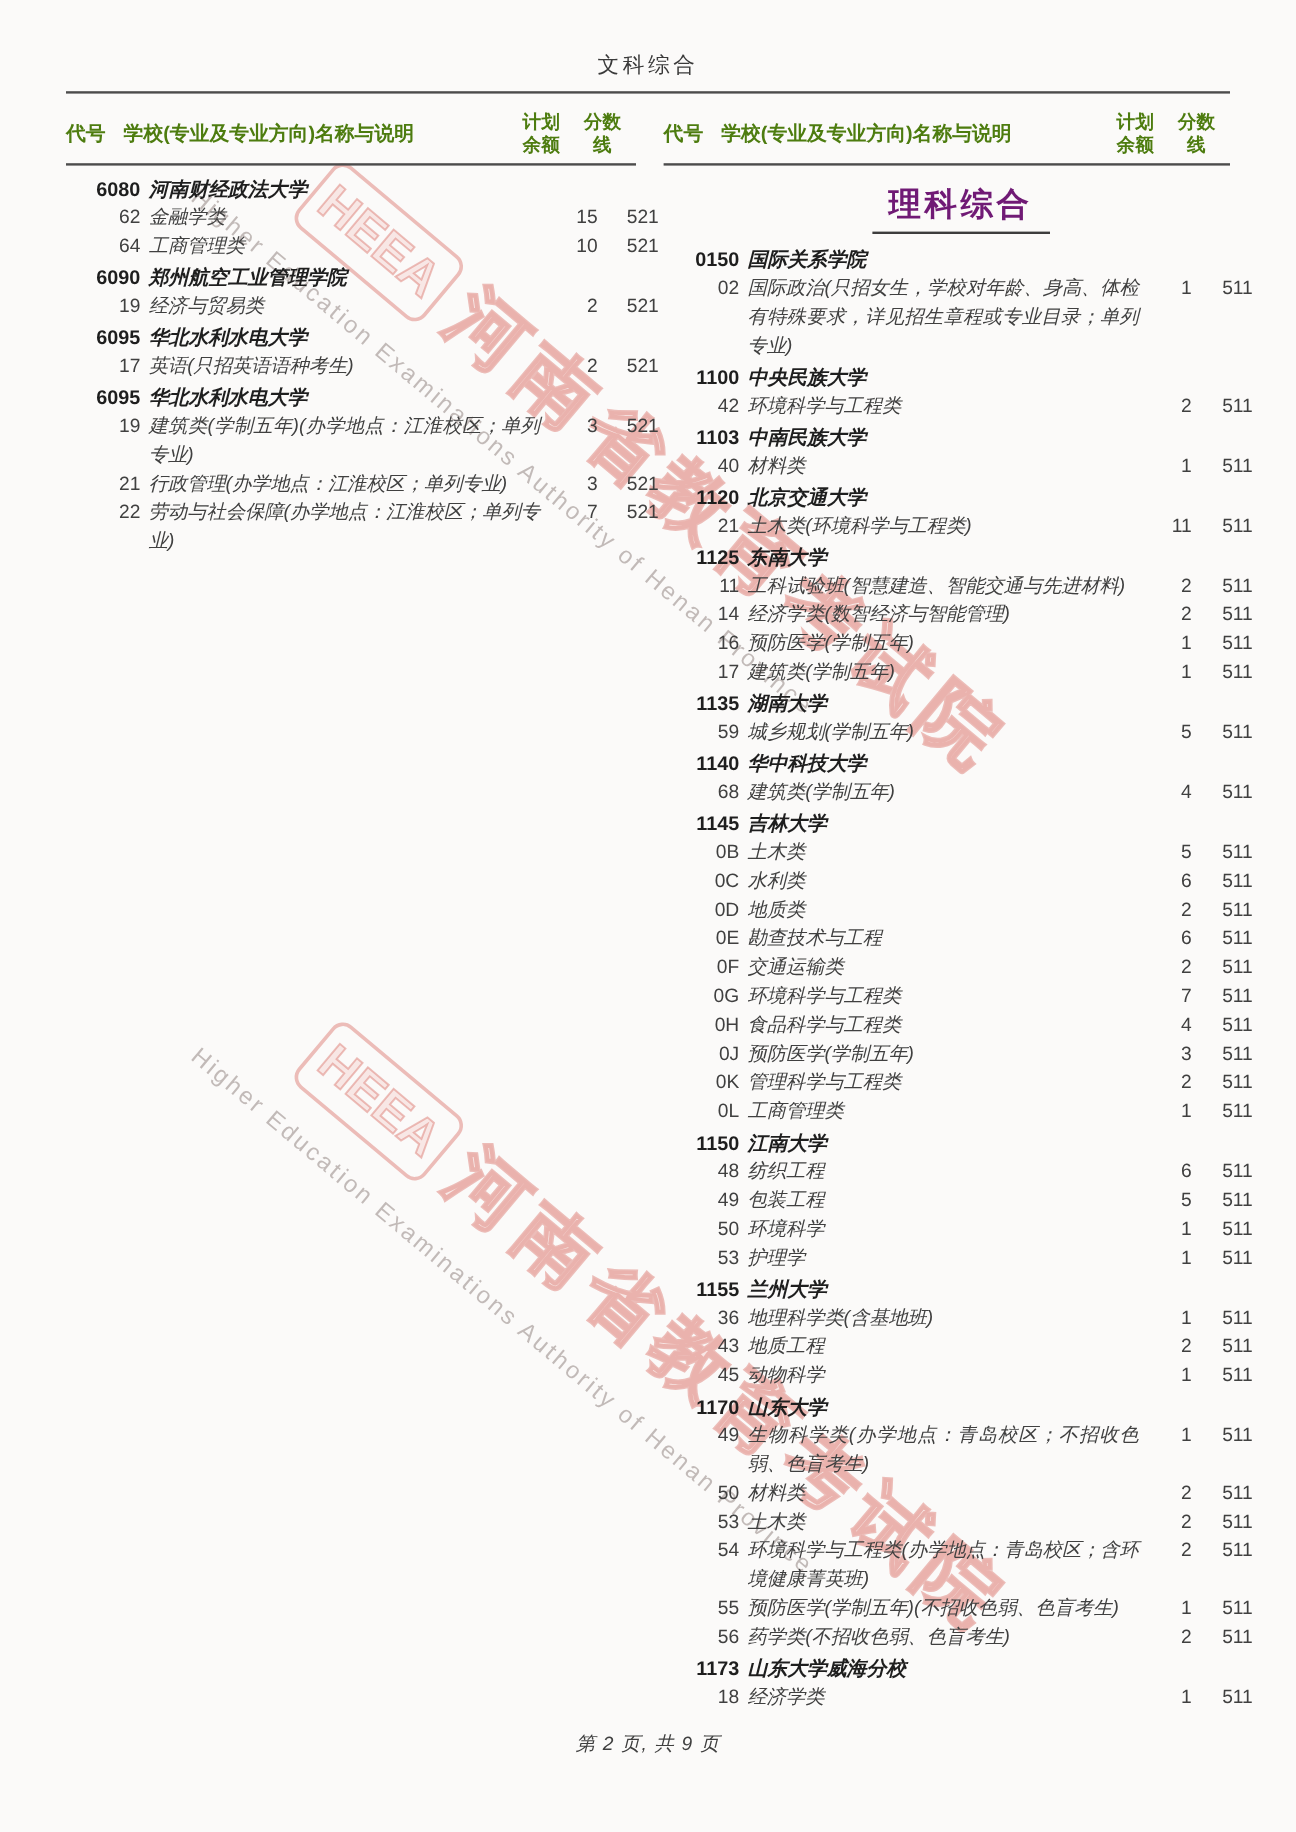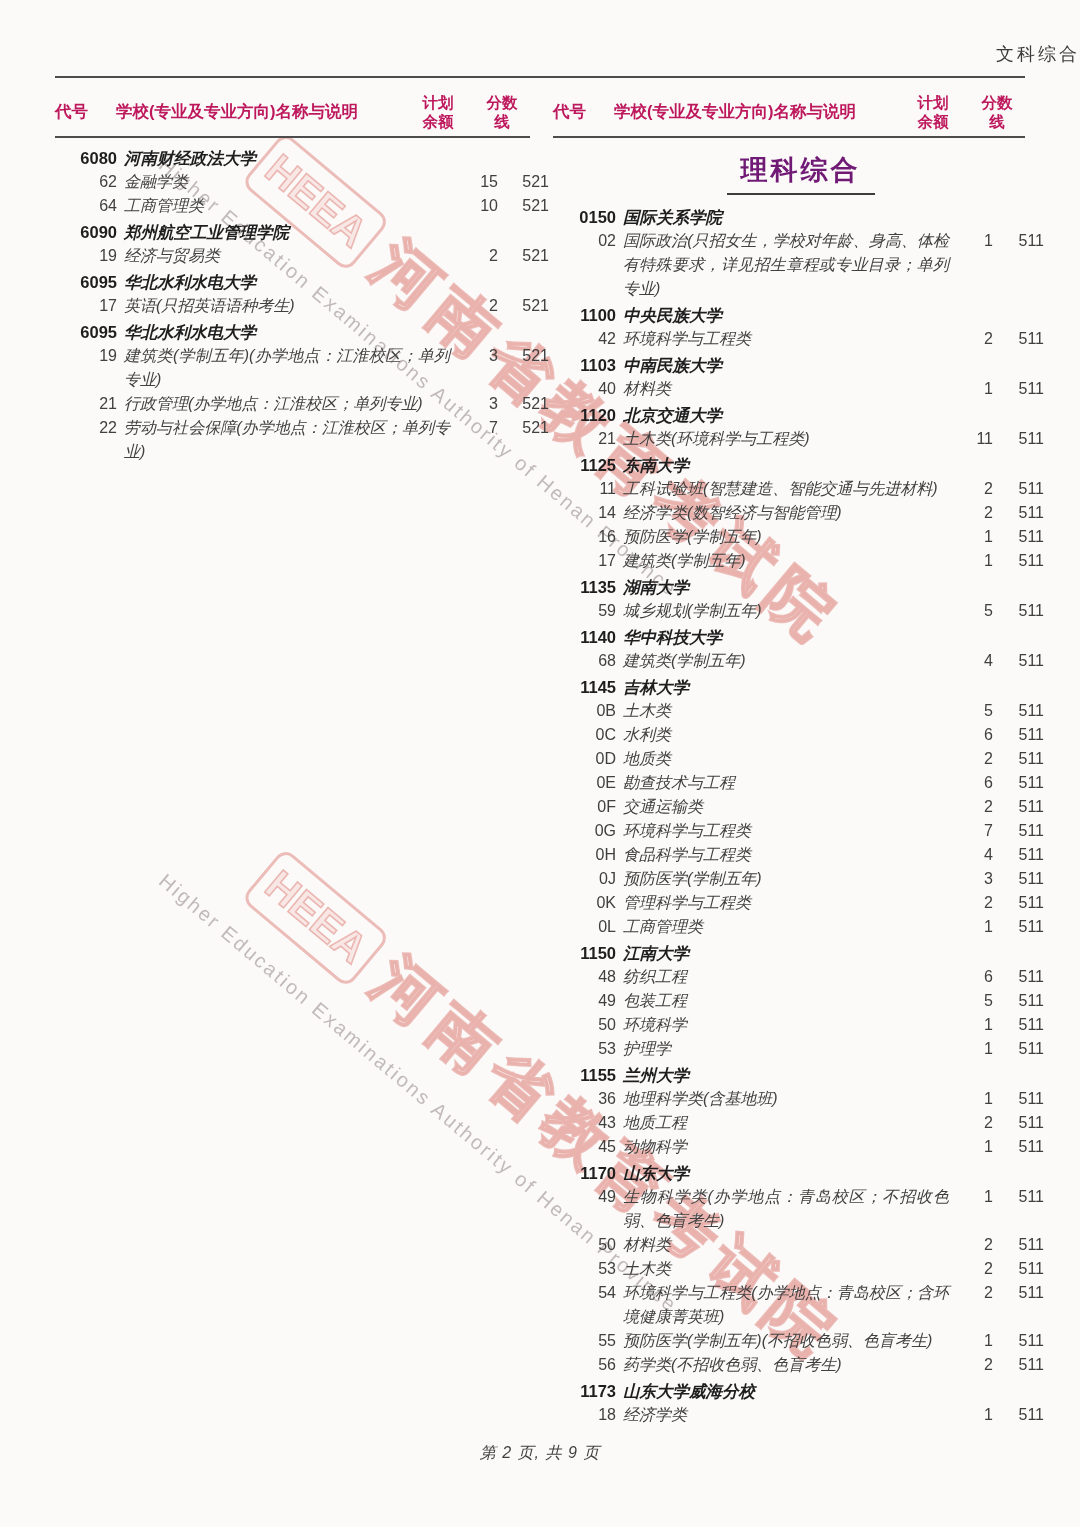--- a/index.html
+++ b/index.html
@@ -44,21 +44,21 @@
   }
   .wm-en {
     font-size:20px; letter-spacing:2.4px; font-weight:500;
     white-space:nowrap;
     color:rgba(158,147,144,0.62);
     margin:16px 0 0 -74px;
   }
   
   .doc-title {
     position:absolute; top:42px; left:0; right:0;
-    text-align:right;
+    text-align:center;
     font-size:18px; letter-spacing:3px; color:#3a3a3a;
     z-index:1;
   }
   .top-rule {
     position:absolute; top:76px; left:55px; width:970px;
     border-top:2.5px solid #4c4c4c;
     z-index:1;
   }
   .footer {
     position:absolute; top:1443px; left:0; right:0;
@@ -70,21 +70,21 @@
   
   .col { position:absolute; top:88px; z-index:1; }
   #col-left  { left:55px;  width:475px; }
   #col-right { left:553px; width:472px; }
   .col-header {
     display:grid;
     grid-template-columns:48px 1fr 46px 56px;
     align-items:center;
     height:48px;
     border-bottom:2.5px solid #4c4c4c;
-    font-weight:bold; color:#be185d; font-size:16.5px;gap:13px;
+    font-weight:bold; color:#4d7c0f; font-size:16.5px;
   }
   .col-header .h-num { text-align:center; font-size:15.5px; line-height:19px; }
   .rows { padding-top:6px;margin-left:23px; }
   .row {
     display:grid;
     grid-template-columns:46px 334px 40px 55px;
     font-size:16px; line-height:24px; color:#404040;
   }
   #col-right .row { grid-template-columns:47px 334px 36px 55px; }
   .row .code  { text-align:right; padding-right:7px; white-space:nowrap; }

